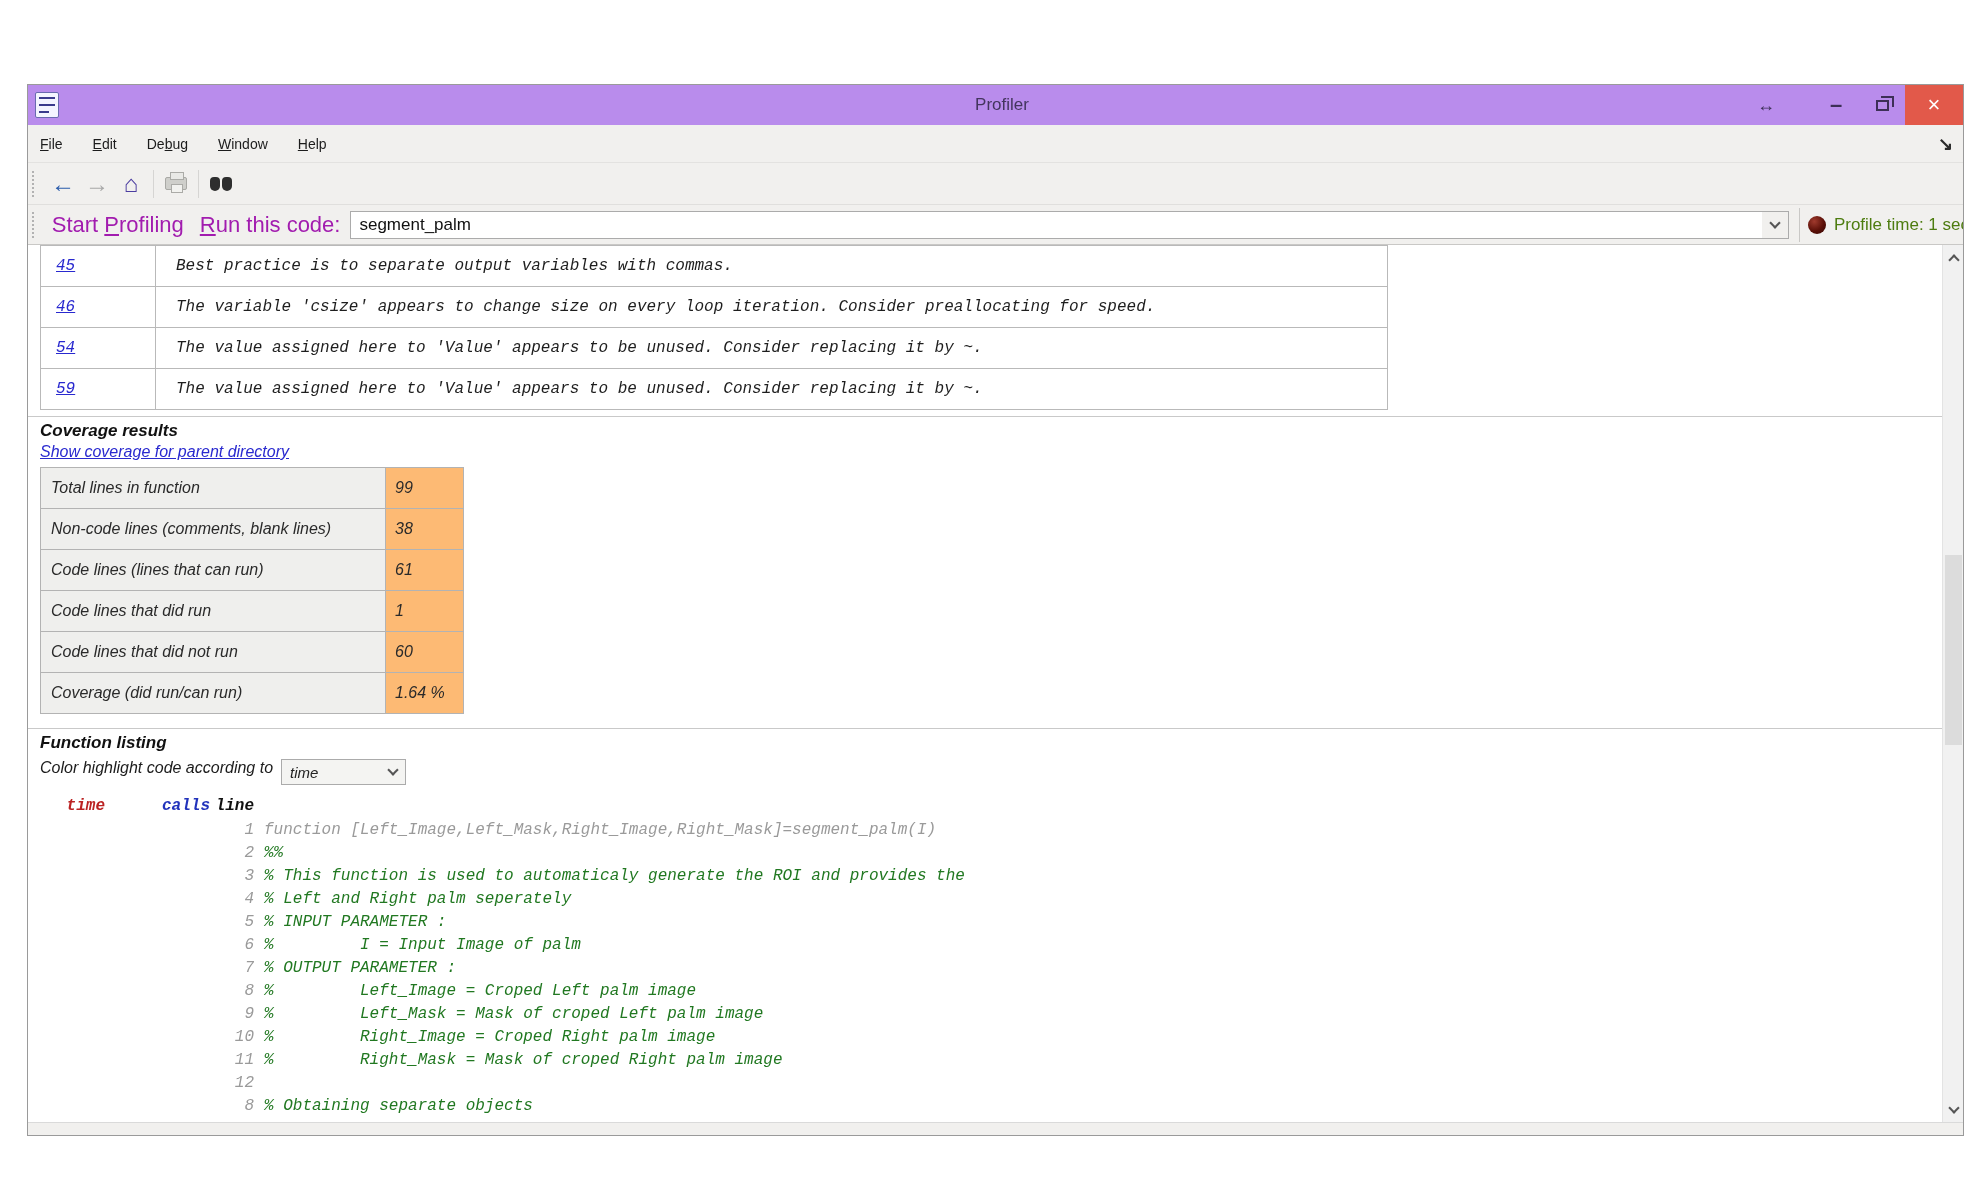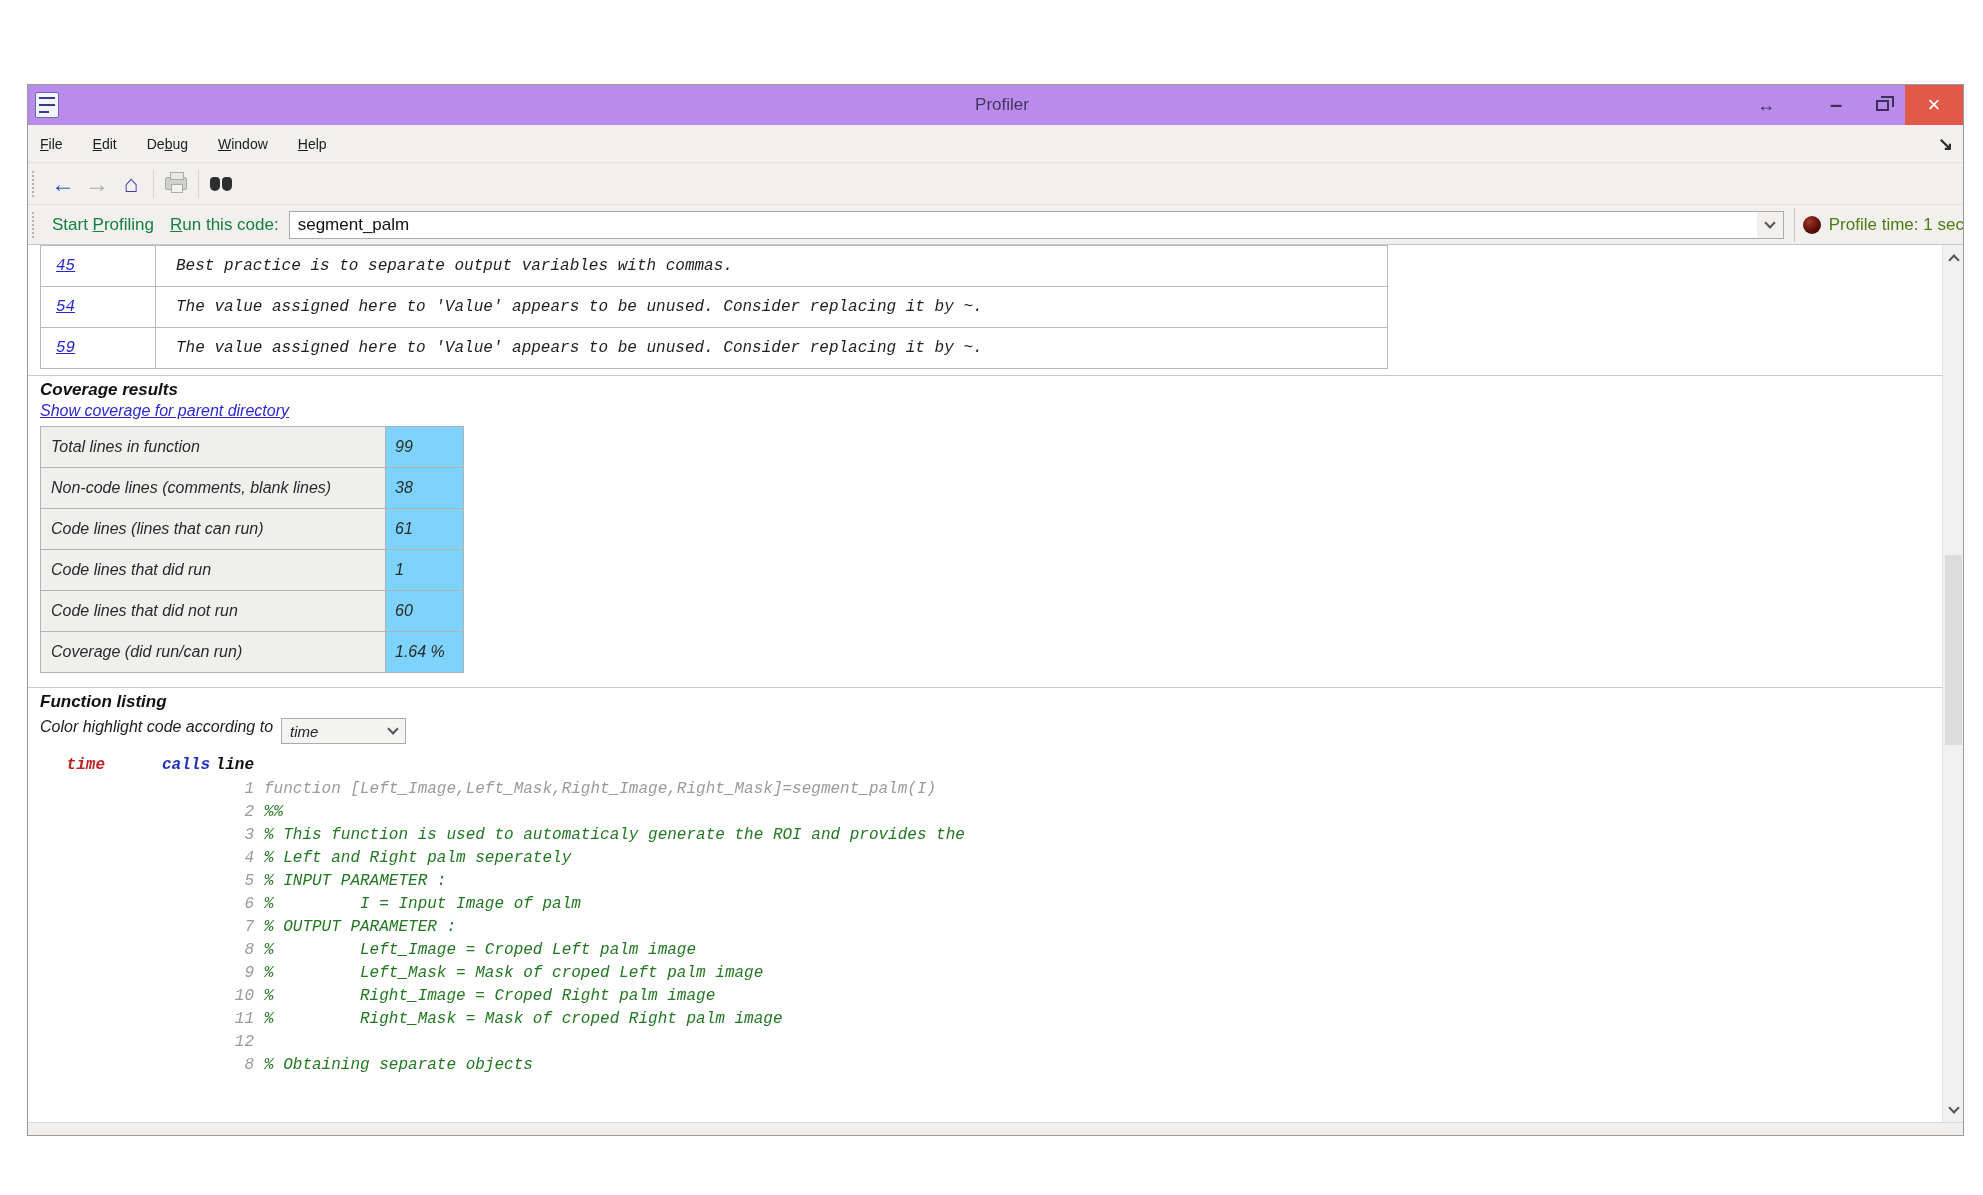--- a/index.html
+++ b/index.html
@@ -39,21 +39,21 @@
   .sep-v { width:1px; height:28px; background:#d6d5d3; margin:0 5px; }
   .printer { position:relative; width:22px; height:13px; background:#cfcfcb; border:1px solid #a9a9a5; border-radius:2px; }
   .printer::before { content:""; position:absolute; left:4px; top:-6px; width:12px; height:6px; background:#e9e9e6; border:1px solid #ababa7; }
   .printer::after { content:""; position:absolute; left:5px; top:6px; width:10px; height:7px; background:#f2f2ef; border:1px solid #ababa7; }
   .binocs { position:relative; width:22px; height:14px; }
   .binocs::before, .binocs::after { content:""; position:absolute; top:0; width:10px; height:14px; background:#2e2e2e; border-radius:4px 4px 5px 5px; }
   .binocs::before { left:0; } .binocs::after { right:0; }
 
   
   .runbar { height:40px; background:#f1f0ee; border-bottom:1px solid #c9c8c6; display:flex; align-items:center; }
-  .runbar .flat-btn { font-size:17px; color:#15803d; margin:0 10px 0 6px; white-space:nowrap; }
+  .runbar .flat-btn { font-size:22px; color:#a21caf; margin:0 10px 0 6px; white-space:nowrap; }
   .runbar .flat-btn u { text-decoration:underline; }
   .combo { display:flex; align-items:stretch; height:28px; border:1px solid #ababab; background:#fff; width:1505px; }
   .combo input { flex:1; border:none; outline:none; font-family:"Liberation Sans", sans-serif; font-size:17px; padding:0 8px; color:#111; background:#fff; }
   .combo .drop { width:26px; background:#f1f0ee; display:flex; align-items:center; justify-content:center; }
   .chev { width:8px; height:8px; border-right:2px solid #555; border-bottom:2px solid #555; transform:rotate(45deg); margin-top:-4px; }
   .chev.up { transform:rotate(225deg); margin-top:4px; }
   .run-sep { width:1px; height:34px; background:#c9c8c6; margin:0 8px 0 10px; }
   .status-circle { width:18px; height:18px; border-radius:50%; background:radial-gradient(circle at 35% 30%, #a03a2d 0%, #5c1008 55%, #310503 100%); margin-right:8px; flex:none; }
   .profile-time { font-size:17px; color:#4d7c0f; white-space:nowrap; overflow:hidden; }
 
@@ -69,21 +69,21 @@
   .msg-table td.msg  { padding-left:20px; }
   .msg-table a, .link { color:#2929cf; text-decoration:underline; cursor:pointer; }
   hr.rule { border:none; border-top:1px solid #c9c9c9; margin:6px -18px 4px -12px; }
 
   .sect-heading { font-size:17px; font-weight:bold; color:#111; margin-top:2px; }
   .cov-link { font-size:16px; margin-top:2px; display:inline-block; font-family:"Liberation Sans",sans-serif; }
 
   .cov-table { margin-top:6px; }
   .cov-table td { border:1px solid #b3b3b3; height:41px; font-size:16px; color:#2a2a2a; }
   .cov-table td.lbl { width:345px; background:#efefed; padding-left:10px; }
-  .cov-table td.val { width:78px; background:#7dd3fc; padding-left:9px; }
+  .cov-table td.val { width:78px; background:#fdba74; padding-left:9px; }
 
   .color-row { margin-top:6px; display:flex; align-items:flex-start; font-size:16px; color:#1c1c1c; }
   .select-box { display:flex; align-items:center; justify-content:space-between; width:125px; height:26px; border:1px solid #ababab; background:#f4f4f2; margin-left:8px; padding:0 8px; font-size:15px; color:#222; }
 
   .code-block { margin-top:12px; font-family:"Liberation Mono","DejaVu Sans Mono",monospace; font-size:16px; }
   .code-head { display:flex; font-weight:bold; margin-bottom:4px; }
   .code-head .c1 { width:65px;  text-align:right; color:#bb2222; }
   .code-head .c2 { width:105px; text-align:right; color:#2233bb; }
   .code-head .c3 { width:44px;  text-align:right; color:#111; }
   .code-line { display:flex; height:23px; line-height:23px; }
@@ -175,20 +175,24 @@
       <div class="content-inner">
 
         
         <table class="msg-table">
           <tbody>
               <tr>
             <td class="lnum"><a>45</a></td>
             <td class="msg">Best practice is to separate output variables with commas.</td>
           </tr>
           <tr>
+            <td class="lnum"><a>46</a></td>
+            <td class="msg">The variable 'csize' appears to change size on every loop iteration. Consider preallocating for speed.</td>
+          </tr>
+          <tr>
             <td class="lnum"><a>54</a></td>
             <td class="msg">The value assigned here to 'Value' appears to be unused. Consider replacing it by ~.</td>
           </tr>
           <tr>
             <td class="lnum"><a>59</a></td>
             <td class="msg">The value assigned here to 'Value' appears to be unused. Consider replacing it by ~.</td>
           </tr>
         </tbody>
           </table>
 

